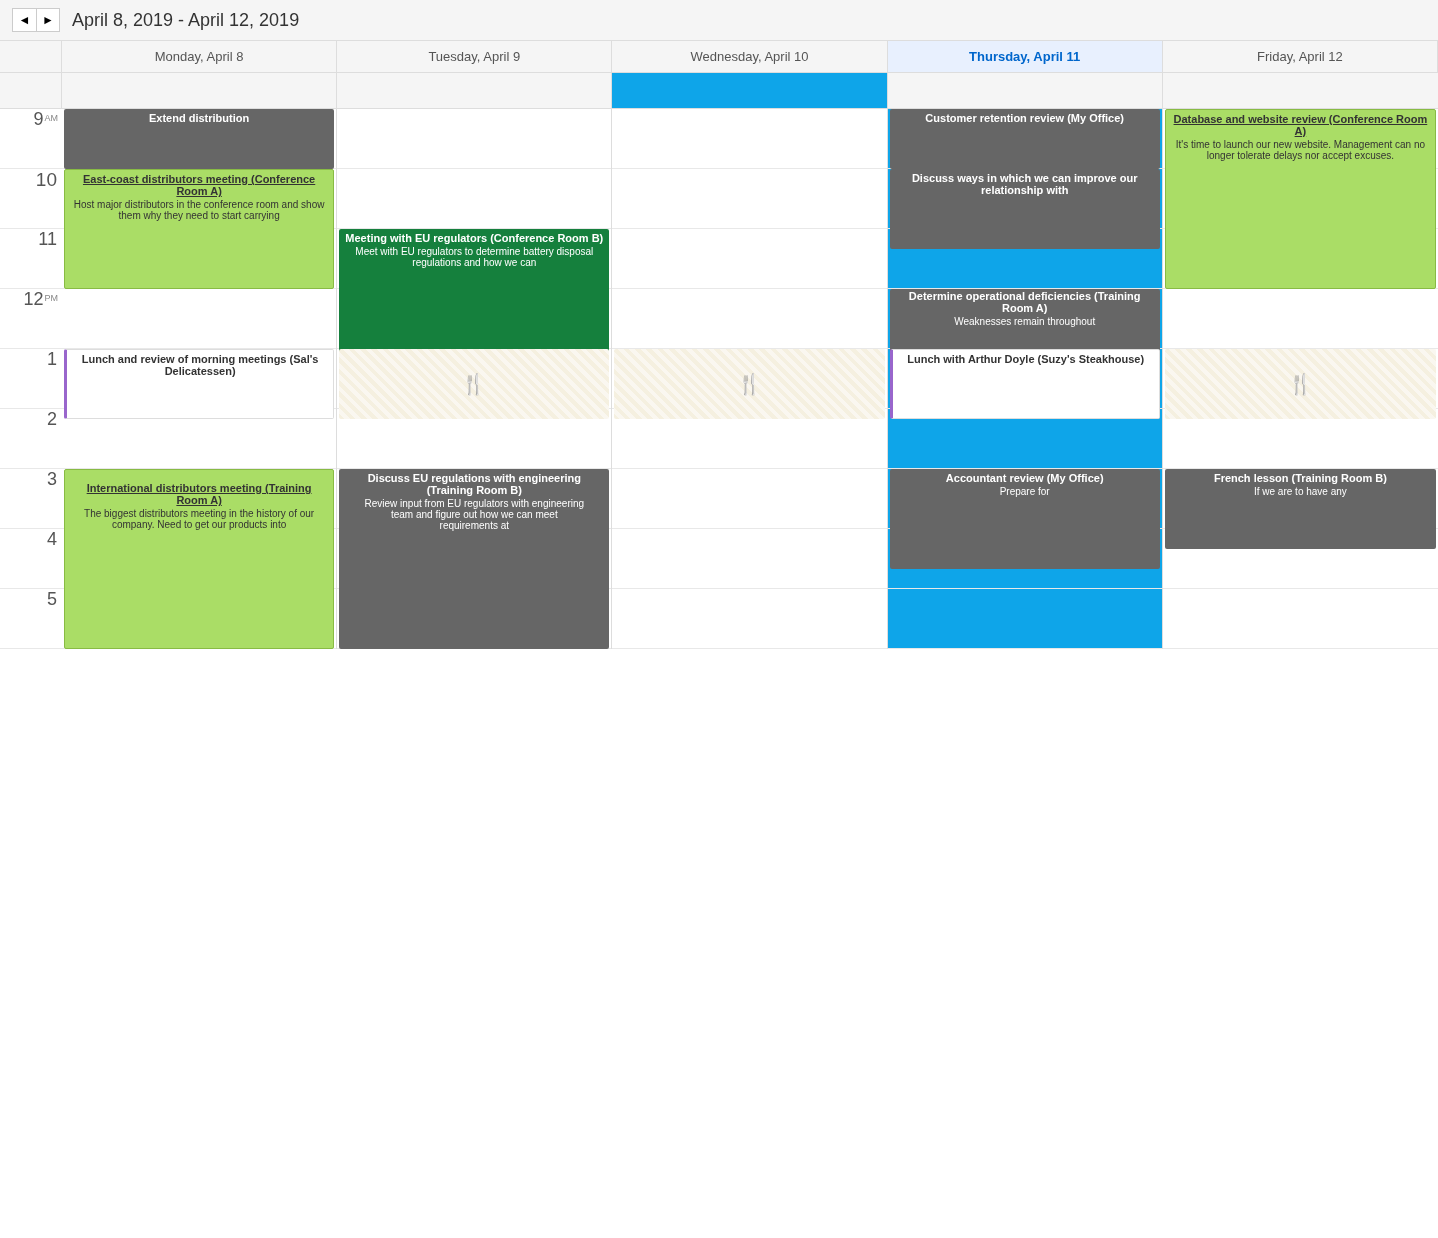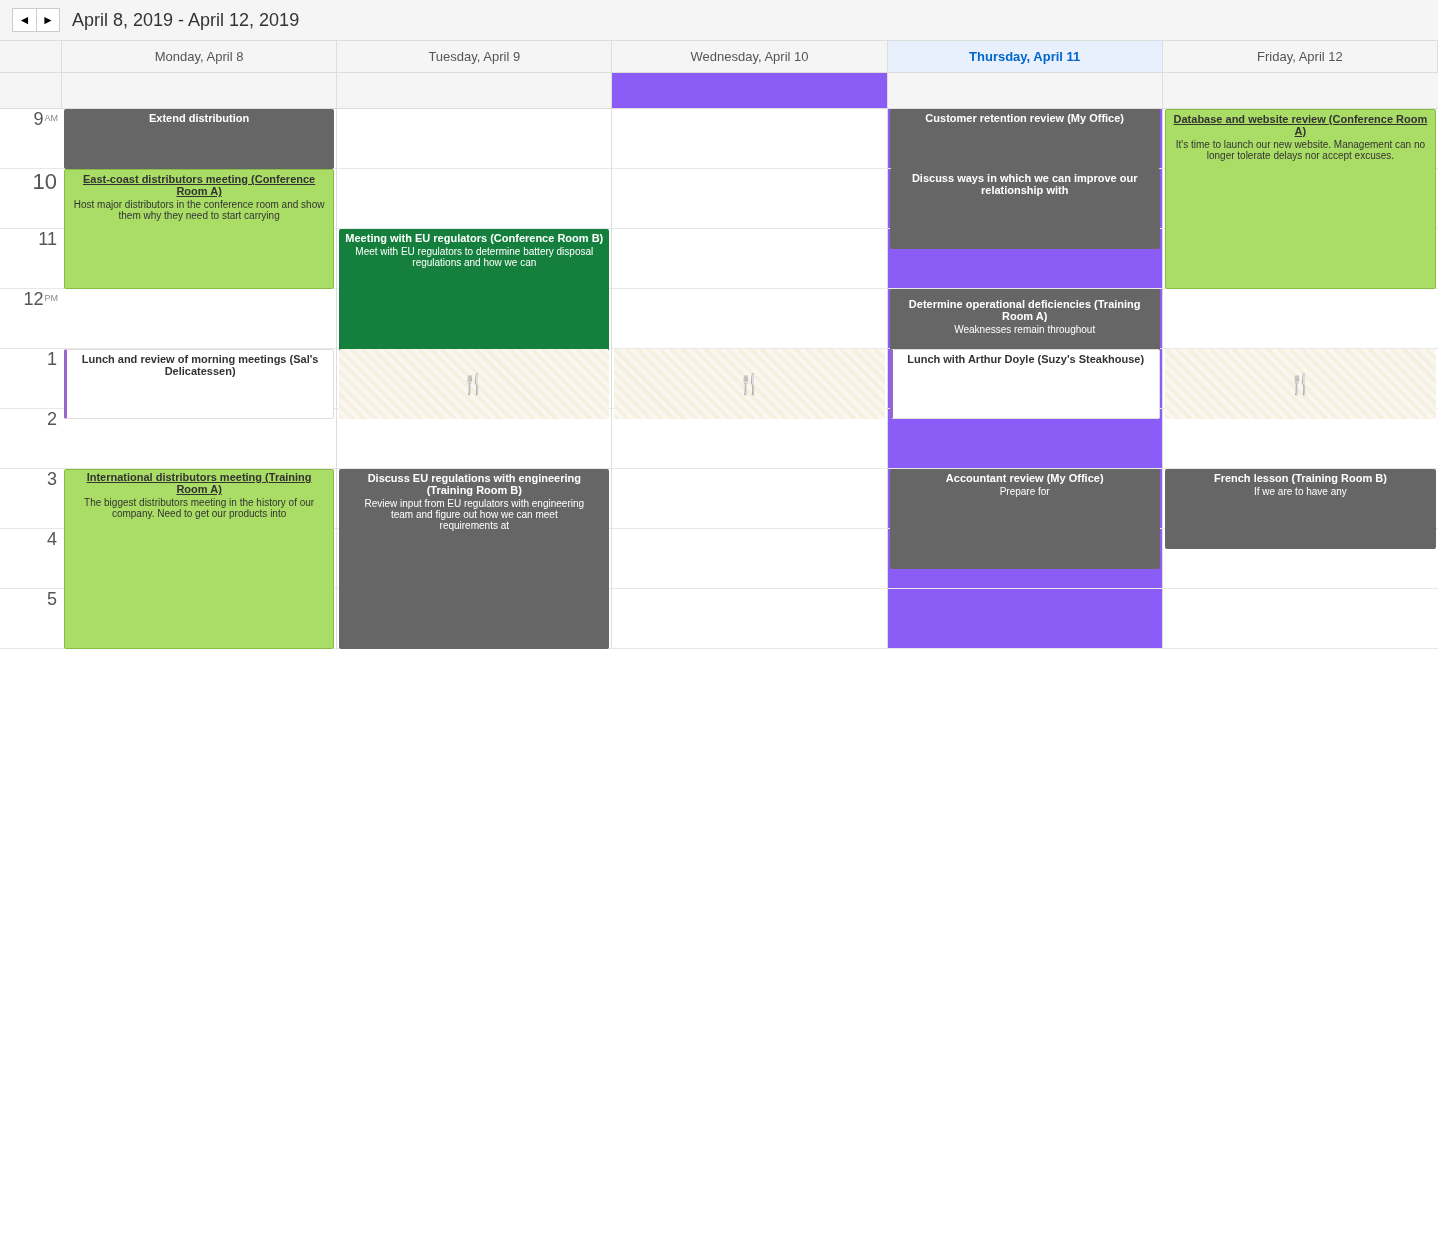--- a/index.html
+++ b/index.html
@@ -20,21 +20,21 @@
     .day-header.today { color: #0066cc; font-weight: bold; background: #e8f0fe; }
 
     
     .allday-row { display: grid; grid-template-columns: 62px repeat(5, 1fr); border-bottom: 1px solid #ddd; min-height: 36px; background: #f5f5f5; }
     .allday-spacer { border-right: 1px solid #ddd; }
     .allday-cell { border-right: 1px solid #ddd; position: relative; }
     .allday-event { background: #aadd66; border: 1px solid #88bb44; padding: 4px 6px; font-size: 12px; font-weight: bold; color: #333; margin: 2px; cursor: pointer; }
 
     .time-label-row { display: flex; align-items: flex-start; justify-content: flex-end; padding-right: 4px; height: 60px; border-bottom: 1px solid #e8e8e8; }
 
-    .today-col { background: #8b5cf6; }
+    .today-col { background: #0ea5e9; }
 
     
     .grid-body { display: flex; width: 100%; }
     .time-labels { width: 62px; flex-shrink: 0; }
     .days-area { flex: 1; display: grid; grid-template-columns: repeat(5, 1fr); }
     .day-column { border-right: 1px solid #ddd; position: relative; }
     .day-column:last-child { border-right: none; }
 
     .hour-block { height: 60px; border-bottom: 1px solid #e8e8e8; position: relative; }
   </style>
@@ -67,21 +67,21 @@
   </div>
 
   <div class="grid-body" id="time-grid-body">
 
     <div class="time-labels" id="time-labels" style="height: 540px;">
         <div class="time-label-row">
           <span style="font-size:18px;color:#555;font-weight:300;">9</span>
           <span style="font-size:9px;color:#888;margin-top:4px;margin-left:1px;">AM</span>
         </div>
         <div class="time-label-row">
-          <span style="font-size:22px;color:#555;font-weight:300;">10</span>
+          <span style="font-size:19px;color:#555;font-weight:300;">10</span>
           <span style="font-size:9px;color:#888;margin-top:4px;margin-left:1px;"></span>
         </div>
         <div class="time-label-row">
           <span style="font-size:18px;color:#555;font-weight:300;">11</span>
           <span style="font-size:9px;color:#888;margin-top:4px;margin-left:1px;"></span>
         </div>
         <div class="time-label-row">
           <span style="font-size:18px;color:#555;font-weight:300;">12</span>
           <span style="font-size:9px;color:#888;margin-top:4px;margin-left:1px;">PM</span>
         </div>
@@ -122,21 +122,21 @@
             <div style="position: absolute; left: 2px; right: 2px; top: 0px; height: 60px; border-radius: 2px; padding: 3px 5px; overflow: hidden; font-size: 11px; pointer-events: all; cursor: pointer; background: rgb(102, 102, 102); color: rgb(255, 255, 255);">
               <div style="font-weight:bold;font-size:11px;">Extend distribution</div>
             </div>
             <div style="position: absolute; left: 2px; right: 2px; top: 60px; height: 120px; border-radius: 2px; padding: 3px 5px; overflow: hidden; font-size: 11px; pointer-events: all; cursor: pointer; background: rgb(170, 221, 102); color: rgb(51, 51, 51); border: 1px solid rgb(136, 187, 68);">
               <div style="font-weight:bold;font-size:11px;text-decoration:underline;">East-coast distributors meeting (Conference Room A)</div>
               <div style="font-size:10px;margin-top:2px;">Host major distributors in the conference room and show them why they need to start carrying</div>
             </div>
             <div style="position: absolute; left: 2px; right: 2px; top: 240px; height: 70px; border-radius: 2px; padding: 3px 5px; overflow: hidden; font-size: 11px; pointer-events: all; cursor: pointer; background: rgb(255, 255, 255); border-width: 1px 1px 1px 3px; border-style: solid; border-color: rgb(221, 221, 221) rgb(221, 221, 221) rgb(221, 221, 221) rgb(153, 102, 204); color: rgb(51, 51, 51);">
               <div style="font-weight:bold;font-size:11px;">Lunch and review of morning meetings (Sal's Delicatessen)</div>
             </div>
-            <div style="position: absolute; left: 2px; right: 2px; top: 360px; height: 180px; border-radius: 2px; padding: 1px 5px; overflow: hidden; font-size: 11px; pointer-events: all; cursor: pointer; background: rgb(170, 221, 102); color: rgb(51, 51, 51); border: 1px solid rgb(136, 187, 68);">
+            <div style="position: absolute; left: 2px; right: 2px; top: 360px; height: 180px; border-radius: 2px; padding: 12px 5px; overflow: hidden; font-size: 11px; pointer-events: all; cursor: pointer; background: rgb(170, 221, 102); color: rgb(51, 51, 51); border: 1px solid rgb(136, 187, 68);">
               <div style="font-weight:bold;font-size:11px;text-decoration:underline;">International distributors meeting (Training Room A)</div>
               <div style="font-size:10px;margin-top:2px;">The biggest distributors meeting in the history of our company. Need to get our products into</div>
             </div>
           </div>
         </div>
       <div class="day-column" id="col-tue" style="position: relative; height: 540px;">
           <div class="hour-block"></div>
           <div class="hour-block"></div>
           <div class="hour-block"></div>
           <div class="hour-block"></div>
@@ -185,21 +185,21 @@
           <div class="hour-block"></div>
           <div class="hour-block"></div>
           <div class="hour-block"></div>
           <div style="position: absolute; inset: 0px; pointer-events: none;">
             <div style="position: absolute; left: 2px; right: 2px; top: 0px; height: 60px; border-radius: 2px; padding: 3px 5px; overflow: hidden; font-size: 11px; pointer-events: all; cursor: pointer; background: rgb(102, 102, 102); color: rgb(255, 255, 255);">
               <div style="font-weight:bold;font-size:11px;">Customer retention review (My Office)</div>
             </div>
             <div style="position: absolute; left: 2px; right: 2px; top: 60px; height: 80px; border-radius: 2px; padding: 3px 5px; overflow: hidden; font-size: 11px; pointer-events: all; cursor: pointer; background: rgb(102, 102, 102); color: rgb(255, 255, 255);">
               <div style="font-weight:bold;font-size:11px;">Discuss ways in which we can improve our relationship with</div>
             </div>
-            <div style="position: absolute; left: 2px; right: 2px; top: 180px; height: 90px; border-radius: 2px; padding: 9px 5px; overflow: hidden; font-size: 11px; pointer-events: all; cursor: pointer; background: rgb(102, 102, 102); color: rgb(255, 255, 255);">
+            <div style="position: absolute; left: 2px; right: 2px; top: 180px; height: 90px; border-radius: 2px; padding: 1px 5px; overflow: hidden; font-size: 11px; pointer-events: all; cursor: pointer; background: rgb(102, 102, 102); color: rgb(255, 255, 255);">
               <div style="font-weight:bold;font-size:11px;">Determine operational deficiencies (Training Room A)</div>
               <div style="font-size:10px;margin-top:2px;">Weaknesses remain throughout</div>
             </div>
             <div style="position: absolute; left: 2px; right: 2px; top: 240px; height: 70px; border-radius: 2px; padding: 3px 5px; overflow: hidden; font-size: 11px; pointer-events: all; cursor: pointer; background: rgb(255, 255, 255); border-width: 1px 1px 1px 3px; border-style: solid; border-color: rgb(221, 221, 221) rgb(221, 221, 221) rgb(221, 221, 221) rgb(153, 102, 204); color: rgb(51, 51, 51);">
               <div style="font-weight:bold;font-size:11px;">Lunch with Arthur Doyle (Suzy's Steakhouse)</div>
             </div>
             <div style="position: absolute; left: 2px; right: 2px; top: 360px; height: 100px; border-radius: 2px; padding: 3px 5px; overflow: hidden; font-size: 11px; pointer-events: all; cursor: pointer; background: rgb(102, 102, 102); color: rgb(255, 255, 255);">
               <div style="font-weight:bold;font-size:11px;">Accountant review (My Office)</div>
               <div style="font-size:10px;margin-top:2px;">Prepare for</div>
             </div>

